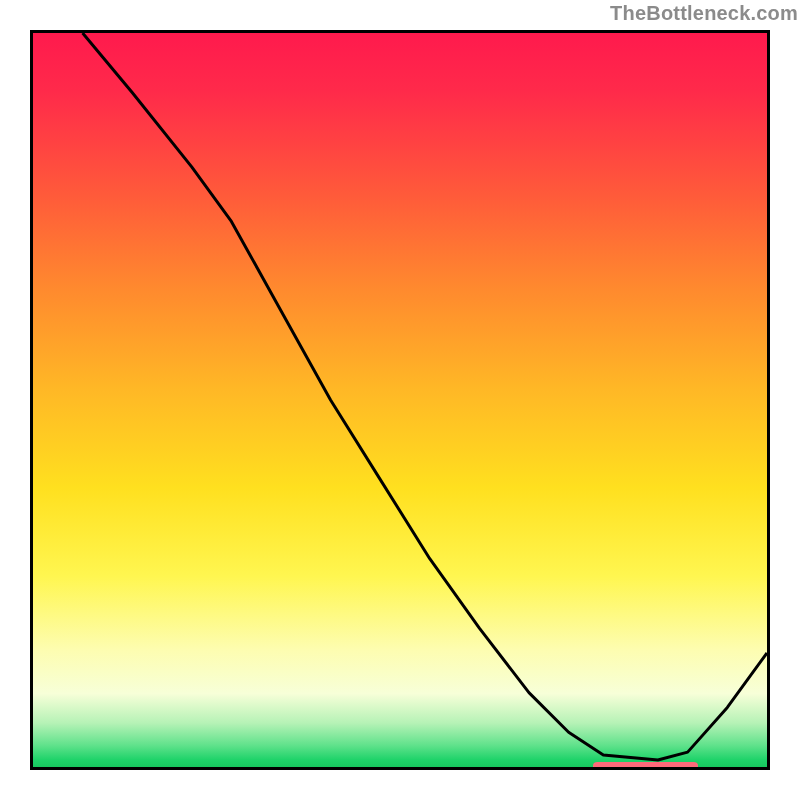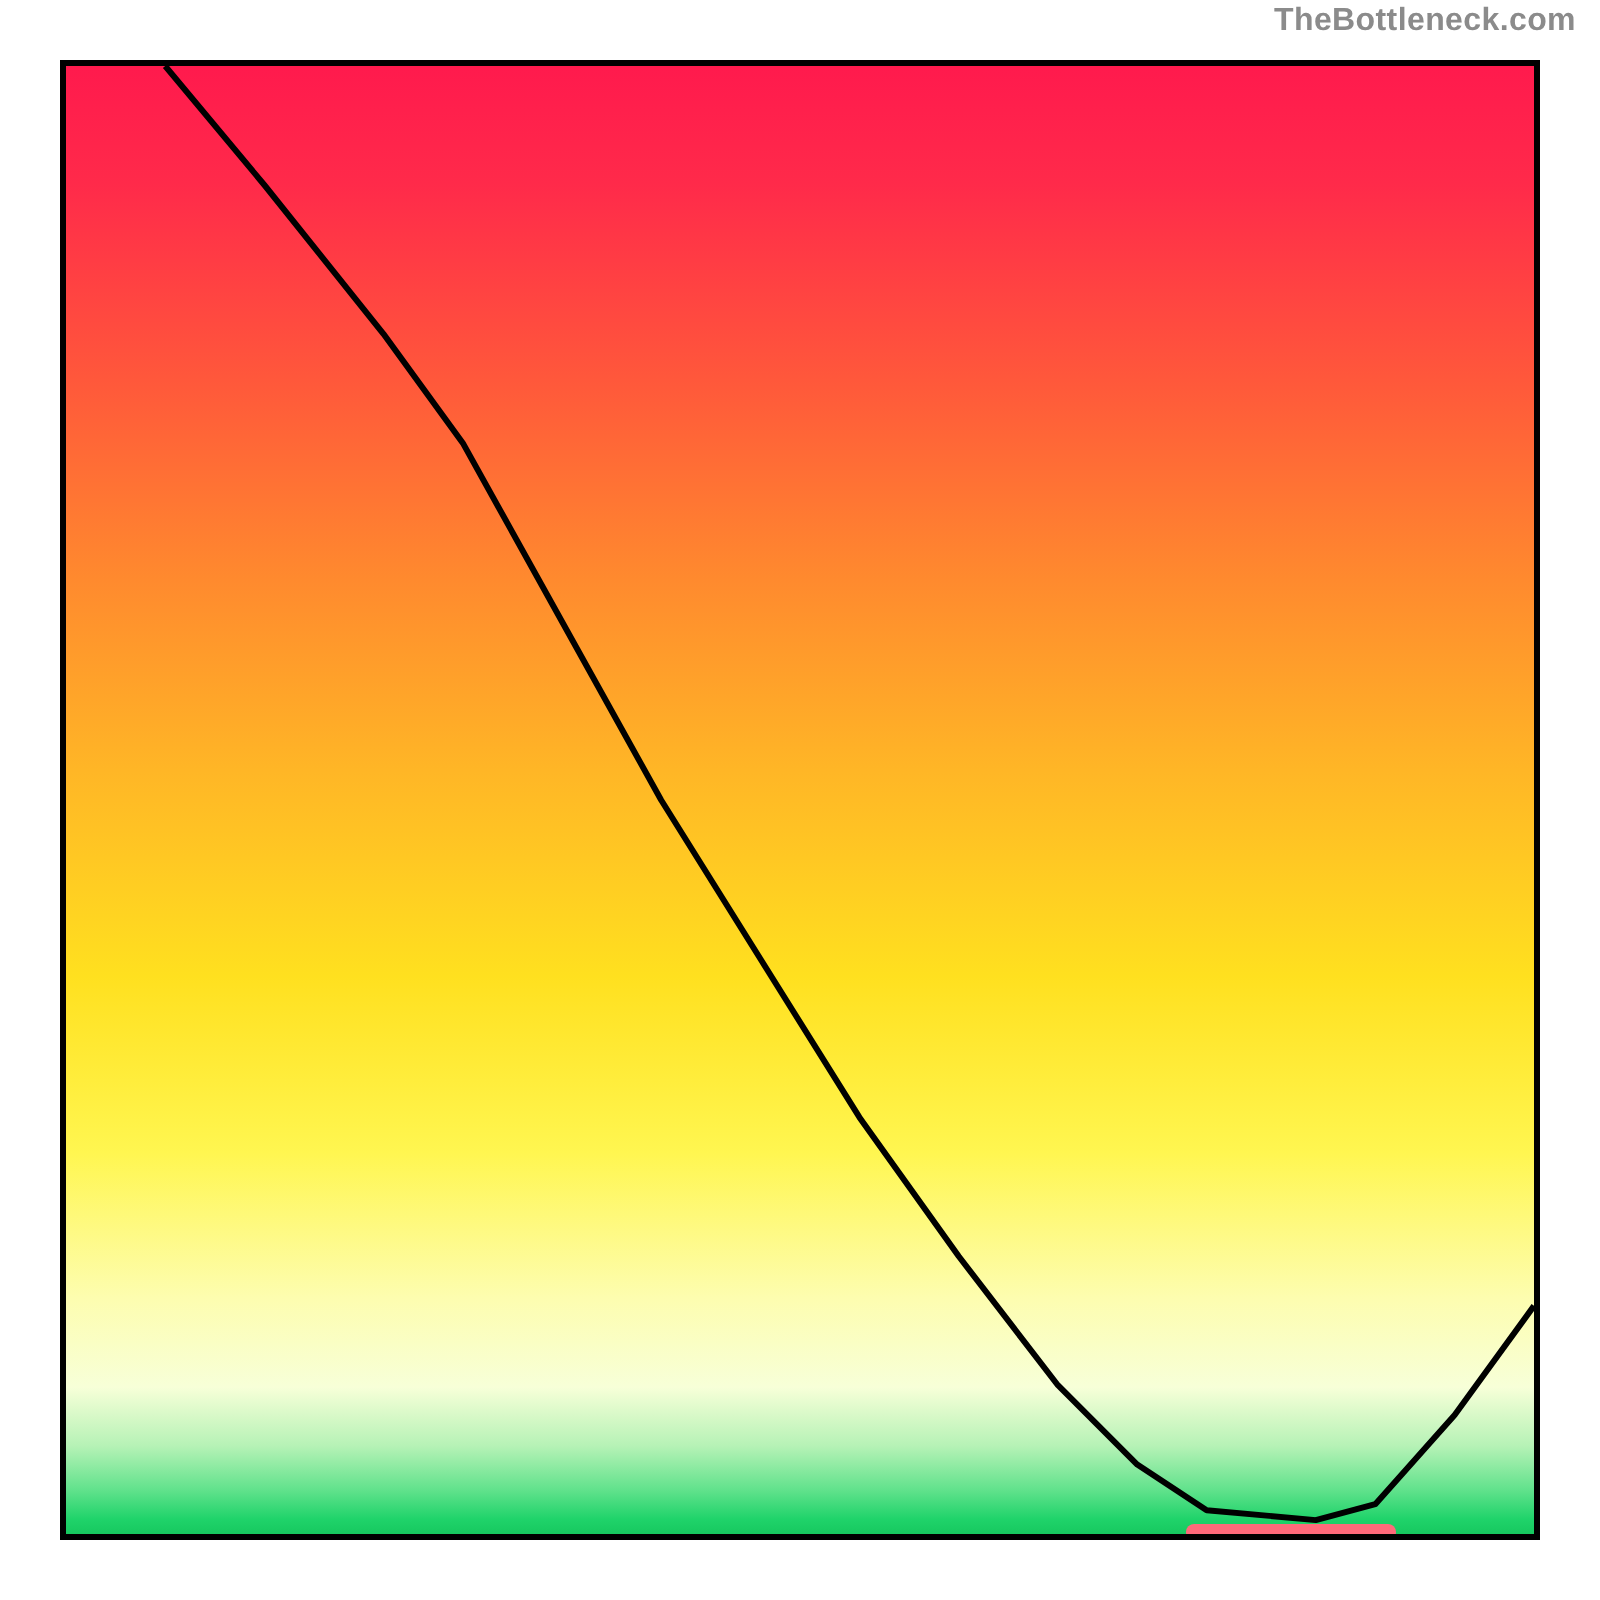--- a/index.html
+++ b/index.html
@@ -1,23 +1,23 @@
 <!DOCTYPE html>
 <html><head>
 <meta charset="utf-8">
 <style>
   * { margin: 0; padding: 0; box-sizing: border-box; }
   html, body { width: 800px; height: 800px; overflow: hidden; background: #fff; }
   .wrap { position: relative; width: 800px; height: 800px; }
   .attribution {
     position: absolute;
     top: 2px;
-    right: 12px;
+    right: 2px;
     font-family: Arial, Helvetica, sans-serif;
-    font-size: 16px;
+    font-size: 20px;
     font-weight: 600;
     color: #8b8b8b;
     letter-spacing: 0.2px;
   }
   .plot {
     position: absolute;
     left: 30px;
     top: 30px;
     width: 740px;
     height: 740px;

